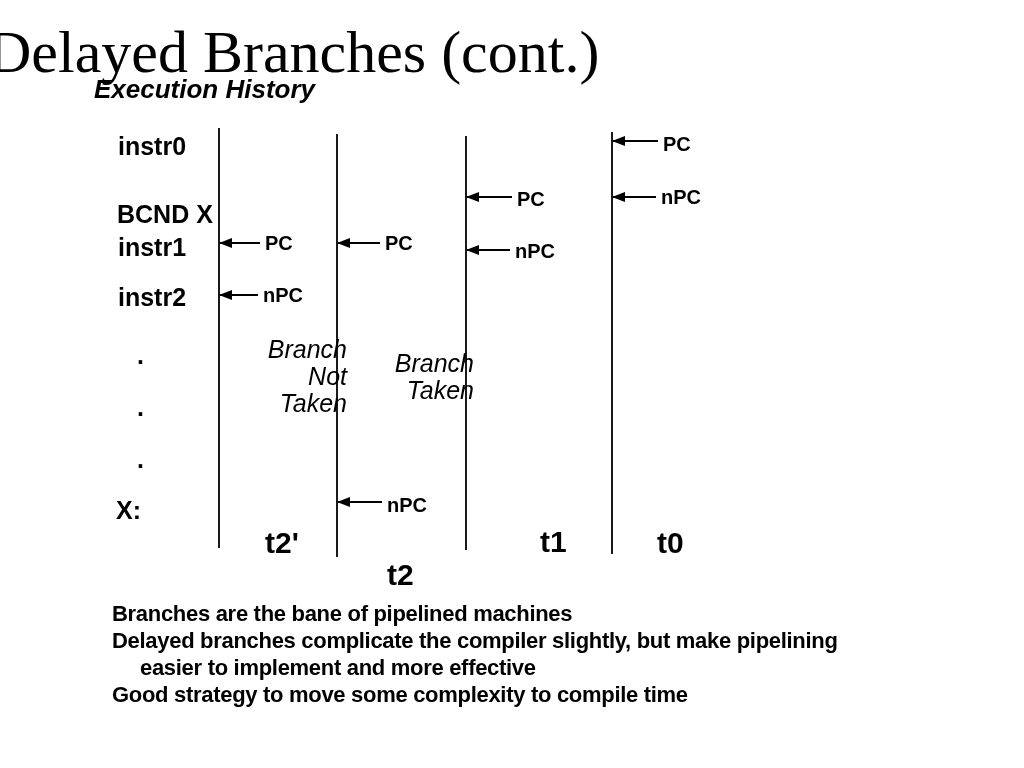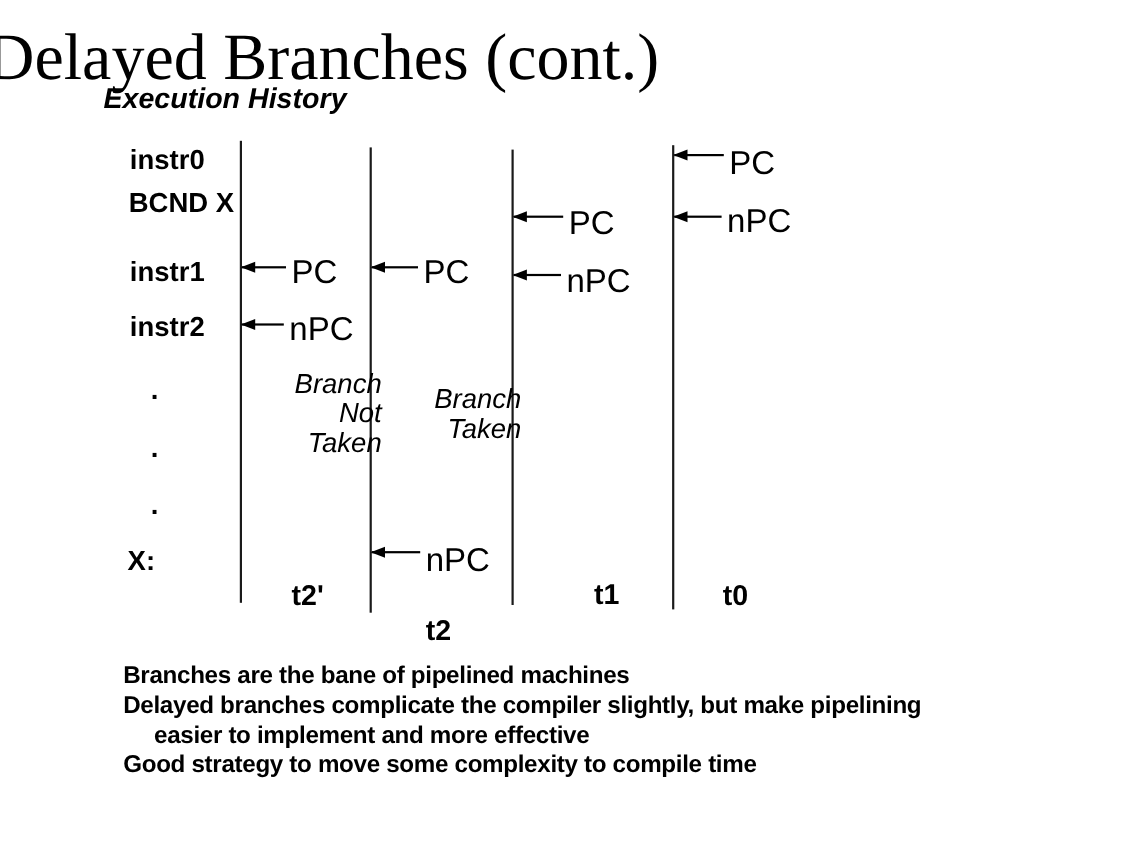--- a/index.html
+++ b/index.html
@@ -61,37 +61,37 @@
     left: -1px;
     top: -4px;
     width: 0;
     height: 0;
     border-right: 13px solid #000000;
     border-top: 5px solid transparent;
     border-bottom: 5px solid transparent;
   }
   .mlab {
     position: absolute;
-    font-size: 30px;
-    font-weight: normal;
+    font-size: 20px;
+    font-weight: bold;
     line-height: 1;
     white-space: nowrap;
   }
   .annot {
     position: absolute;
     width: 140px;
     text-align: right;
     font-size: 25px;
     font-weight: normal;
     font-style: italic;
     line-height: 27px;
   }
   .tlab {
     position: absolute;
-    font-size: 26px;
+    font-size: 30px;
     font-weight: bold;
     line-height: 1;
     white-space: nowrap;
   }
   .notes {
     position: absolute;
     left: 112px;
     top: 600px;
     font-size: 22px;
     font-weight: bold;
@@ -105,21 +105,21 @@
 </style>
 </head>
 <body>
 
 <div class="slide">
 
   <h1 class="title">Delayed Branches (cont.)</h1>
   <div class="subtitle">Execution History</div>
 
   <div class="rowlab" style="left:118px; top:134px;">instr0</div>
-  <div class="rowlab" style="left:117px; top:173px;">BCND X</div>
+  <div class="rowlab" style="left:117px; top:202px;">BCND X</div>
   <div class="rowlab" style="left:118px; top:235px;">instr1</div>
   <div class="rowlab" style="left:118px; top:285px;">instr2</div>
   <div class="rowlab" style="left:137px; top:343px;">.</div>
   <div class="rowlab" style="left:137px; top:395px;">.</div>
   <div class="rowlab" style="left:137px; top:447px;">.</div>
   <div class="rowlab" style="left:116px; top:498px;">X:</div>
 
   <div class="vline" style="left:218px; top:128px; height:420px;"></div>
   <div class="vline" style="left:336px; top:134px; height:423px;"></div>
   <div class="vline" style="left:465px; top:136px; height:414px;"></div>

